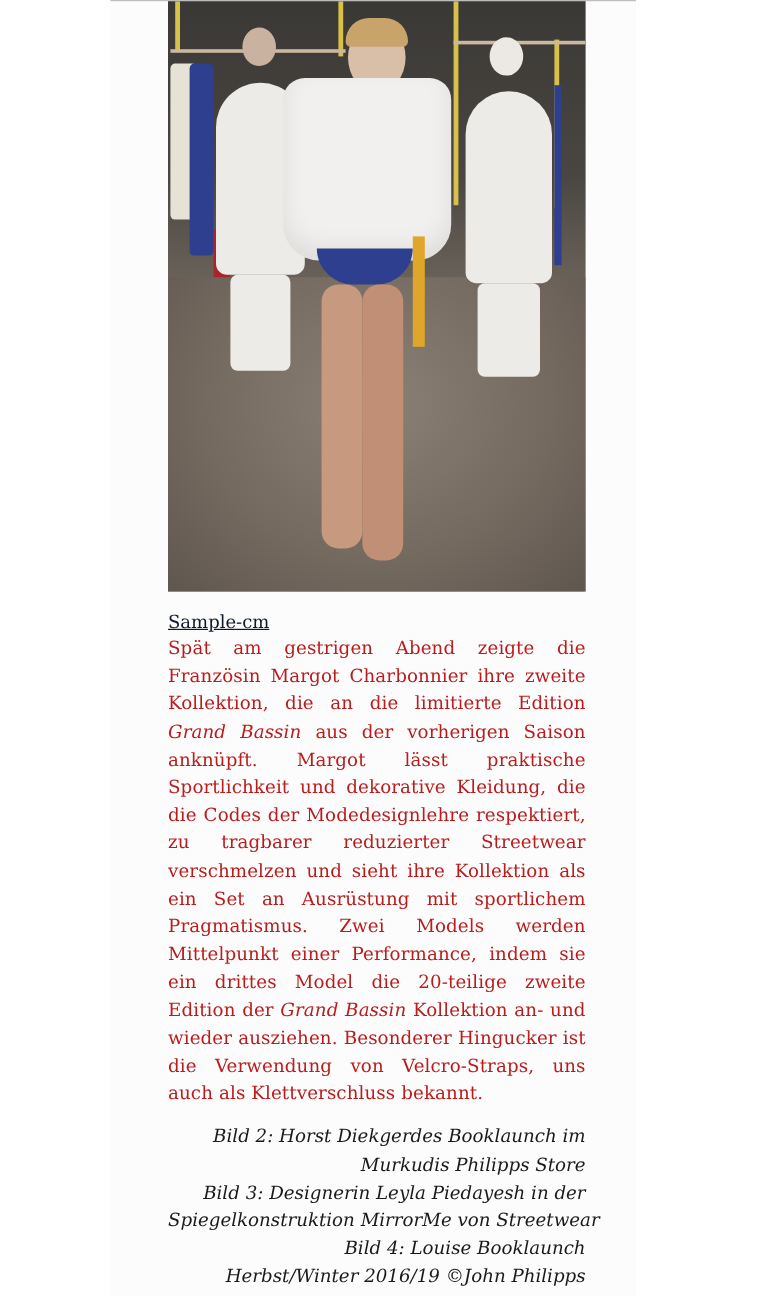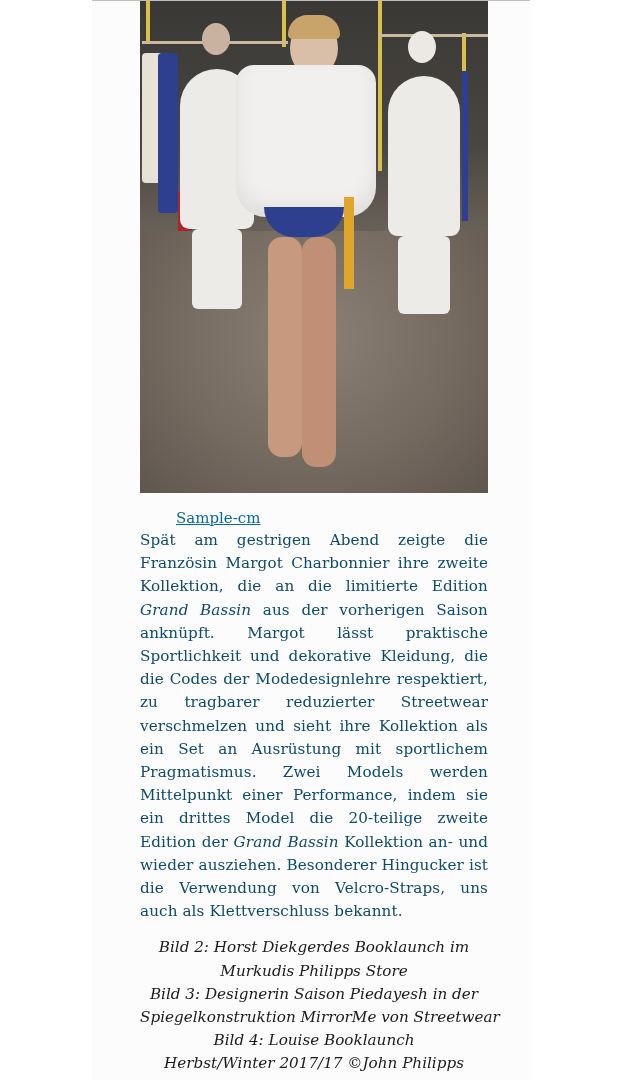--- a/index.html
+++ b/index.html
@@ -46,45 +46,44 @@
   }
   .hero .bar {
     position: absolute; height: 3px; background: #cbb99f;
   }
   .hero .cloth { position: absolute; }
   .hero .figure { position: absolute; background: #ecebe8; border-radius: 40px 40px 10px 10px; }
   .hero .head { position: absolute; border-radius: 50%; }
   .caption-link {
     display: inline-block;
     margin-top: 14px;
-    color: #0369a1;
+    color: #0f172a;
     font-size: 15px;
     text-decoration: underline;
     line-height: 22px;
-    margin-left: 36px;
   }
   .body-text {
     margin: 0;
     font-size: 15.2px;
     line-height: 23.2px;
-    color: #0c4a6e;
+    color: #b91c1c;
     text-align: justify;
     letter-spacing: 0.1px;
     word-spacing: 0px;
   }
   .body-text em { font-style: italic; }
   .credits {
     margin-top: 13px;
     text-align: center;
     font-style: italic;
     font-size: 15.2px;
     line-height: 23.2px;
     color: #1a1a1a;
   }
-  .credits div { white-space: nowrap; }
+  .credits div { white-space: nowrap; text-align: right; }
 </style>
 </head>
 <body>
 
 <div class="page-column"></div>
 
 <div class="article">
   <div class="hero" title="Runway model in white puffer jacket and blue bodysuit with two models in white bodysuits behind">
     <div class="floor"></div>
 
@@ -118,20 +117,20 @@
     <div class="cloth" style="left:162px;top:236px;width:34px;height:230px;background:#c08f76;border-radius:14px;"></div>
   </div>
 
   <a class="caption-link" href="#">Sample-cm</a>
 
   <p class="body-text"><span>Spät am gestrigen Abend zeigte die Französin Margot Charbonnier ihre zweite Kollektion, die an die limitierte Edition </span><em>Grand Bassin</em><span> aus der vorherigen Saison anknüpft. Margot lässt praktische Sportlichkeit und dekorative Kleidung, die die Codes der Modedesignlehre respektiert, zu tragbarer reduzierter Streetwear verschmelzen und sieht ihre Kollektion als ein Set an Ausrüstung mit sportlichem Pragmatismus. Zwei Models werden Mittelpunkt einer Performance, indem sie ein drittes Model die 20-teilige zweite Edition der </span><em>Grand Bassin</em><span> Kollektion an- und wieder ausziehen. Besonderer Hingucker ist die Verwendung von Velcro-Straps, uns auch als Klettverschluss bekannt.</span></p>
 
   <div class="credits">
     <div>Bild 2: Horst Diekgerdes Booklaunch im</div>
     <div>Murkudis Philipps Store</div>
-    <div>Bild 3: Designerin Saison Piedayesh in der</div>
+    <div>Bild 3: Designerin Leyla Piedayesh in der</div>
     <div>Spiegelkonstruktion MirrorMe von Streetwear</div>
     <div>Bild 4: Louise Booklaunch</div>
-    <div>Herbst/Winter 2017/17 ©John Philipps</div>
+    <div>Herbst/Winter 2016/19 ©John Philipps</div>
     <div>Bild 5: Christiane Arp im Gespräch auf dem</div>
 
   </div>
 </div>
 
 </body></html>

